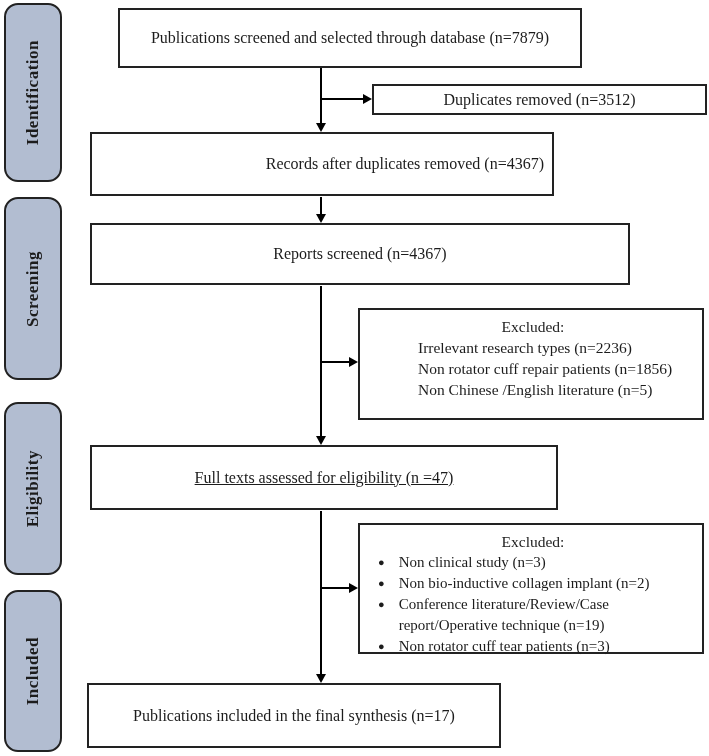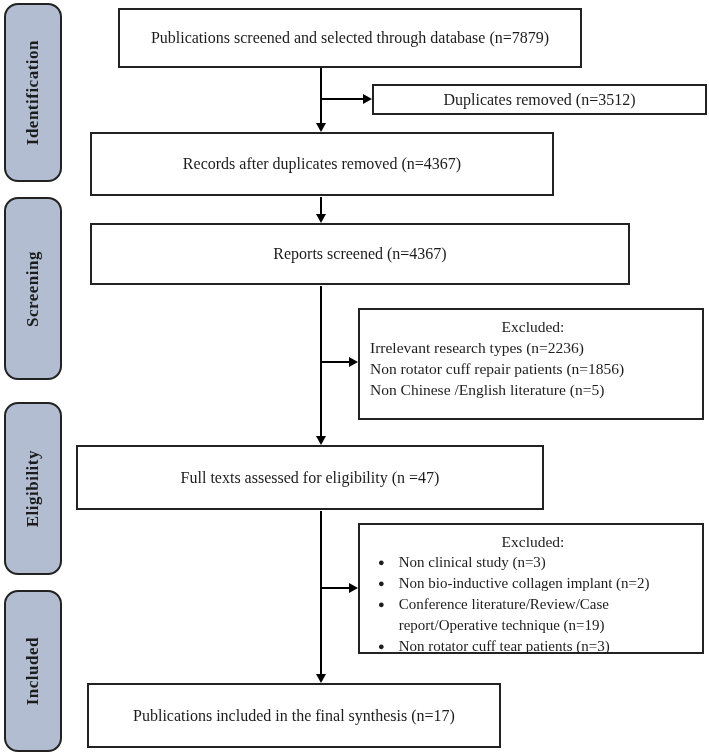--- a/index.html
+++ b/index.html
@@ -43,32 +43,32 @@
     display:flex;align-items:center;justify-content:center;
     text-align:center;
     padding:2px 8px;
   }
   .box.excluded{
     padding:6px 6px 4px 10px;
     font-size:15.5px;
     line-height:21px;
   }
   .ex-title{line-height:21px;text-align:center;}
-  .ex-line{line-height:21px;}
+  .ex-line{line-height:21px;margin-left:48px;}
   .bullet-row{display:flex;align-items:flex-start;padding-left:8px;}
   .bullet{flex:0 0 auto;font-size:11px;line-height:21px;margin-right:14px;}
   .bullet-text{flex:0 1 auto;max-width:278px;font-size:15px;line-height:21px;}
 
   
   #box-screened          {left:90px; top:8px;   width:464px; height:60px;margin-left:28px;}
   #box-duplicates        {left:372px;top:84px;  width:335px; height:31px;}
-  #box-records           {left:90px; top:132px; width:464px; height:64px;}
+  #box-records           {left:90px; top:132px; width:464px; height:64px;justify-content:flex-end;}
   #box-reports           {left:90px; top:223px; width:540px; height:62px;}
   #box-excluded1         {left:358px;top:308px; width:346px; height:112px;}
-  #box-fulltext          {left:76px; top:445px; width:468px; height:65px;}
+  #box-fulltext          {left:90px; top:445px; width:468px; height:65px;text-decoration:underline;}
   #box-excluded2         {left:358px;top:523px; width:346px; height:131px;}
   #box-included          {left:87px; top:683px; width:414px; height:65px;}
 
   #stage-identification  {top:3px;   height:179px;}
   #stage-screening       {top:197px; height:183px;}
   #stage-eligibility     {top:402px; height:173px;}
   #stage-included        {top:590px; height:162px;}
 </style>
 </head>
 <body>

